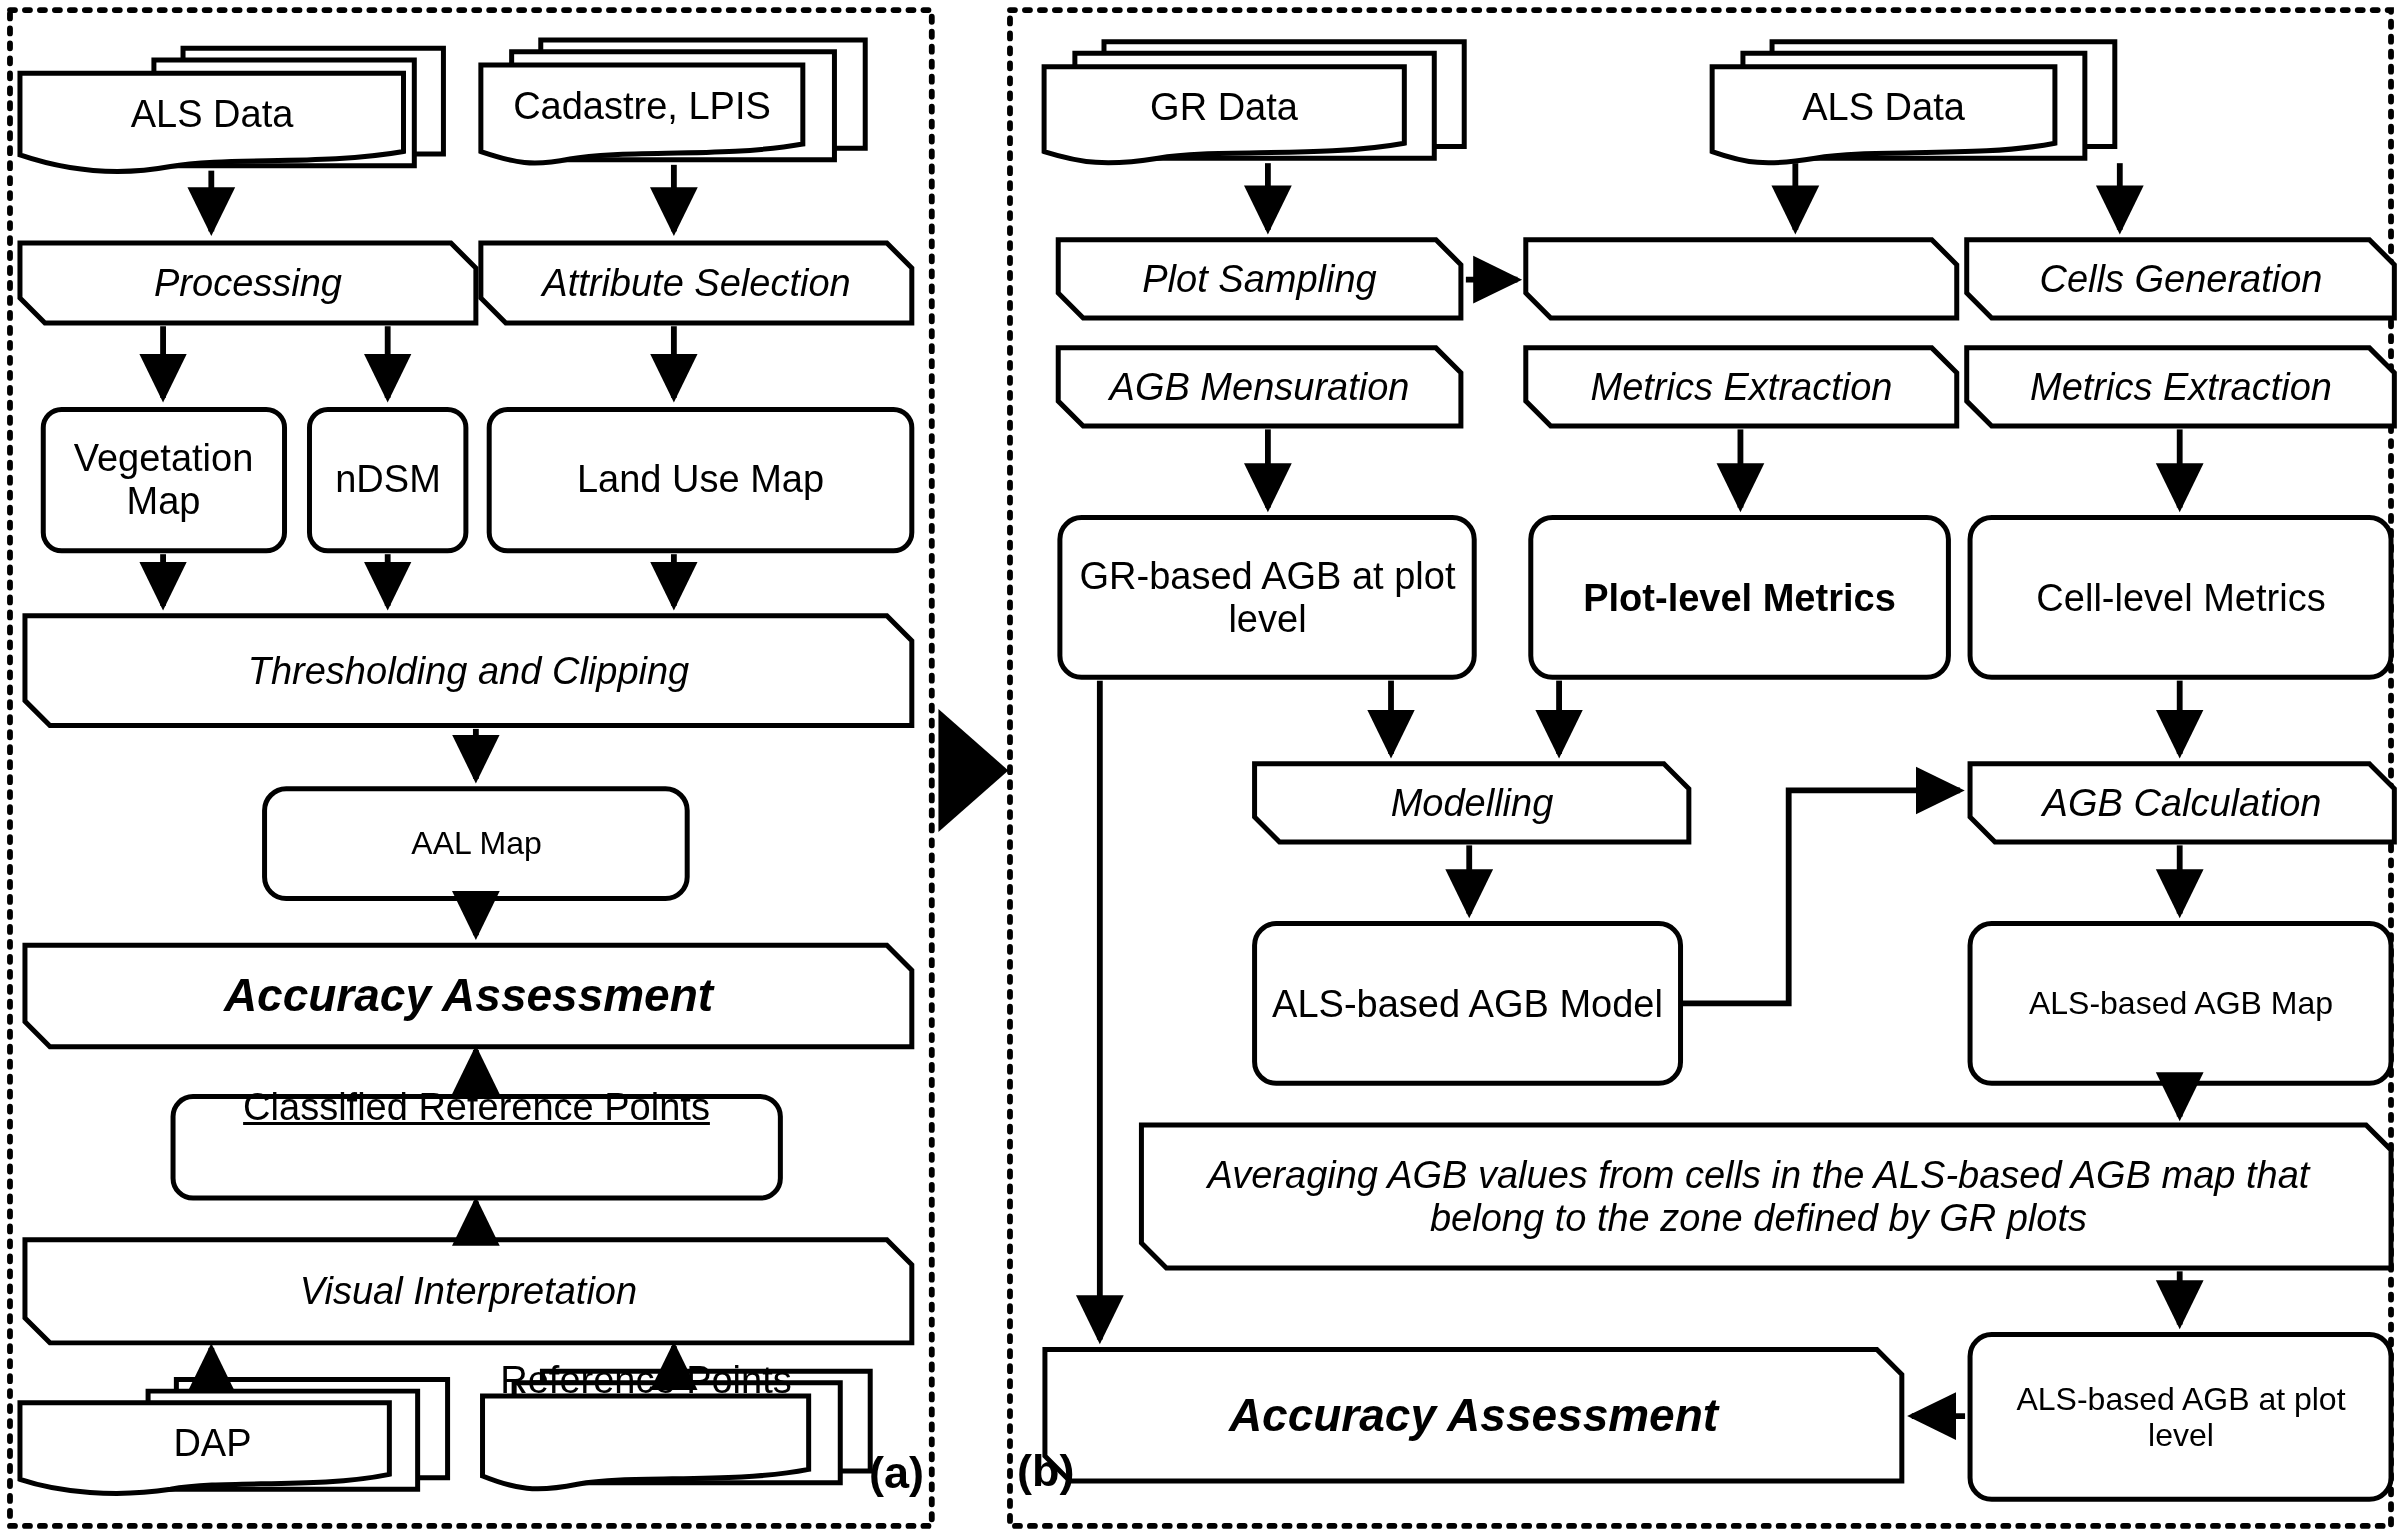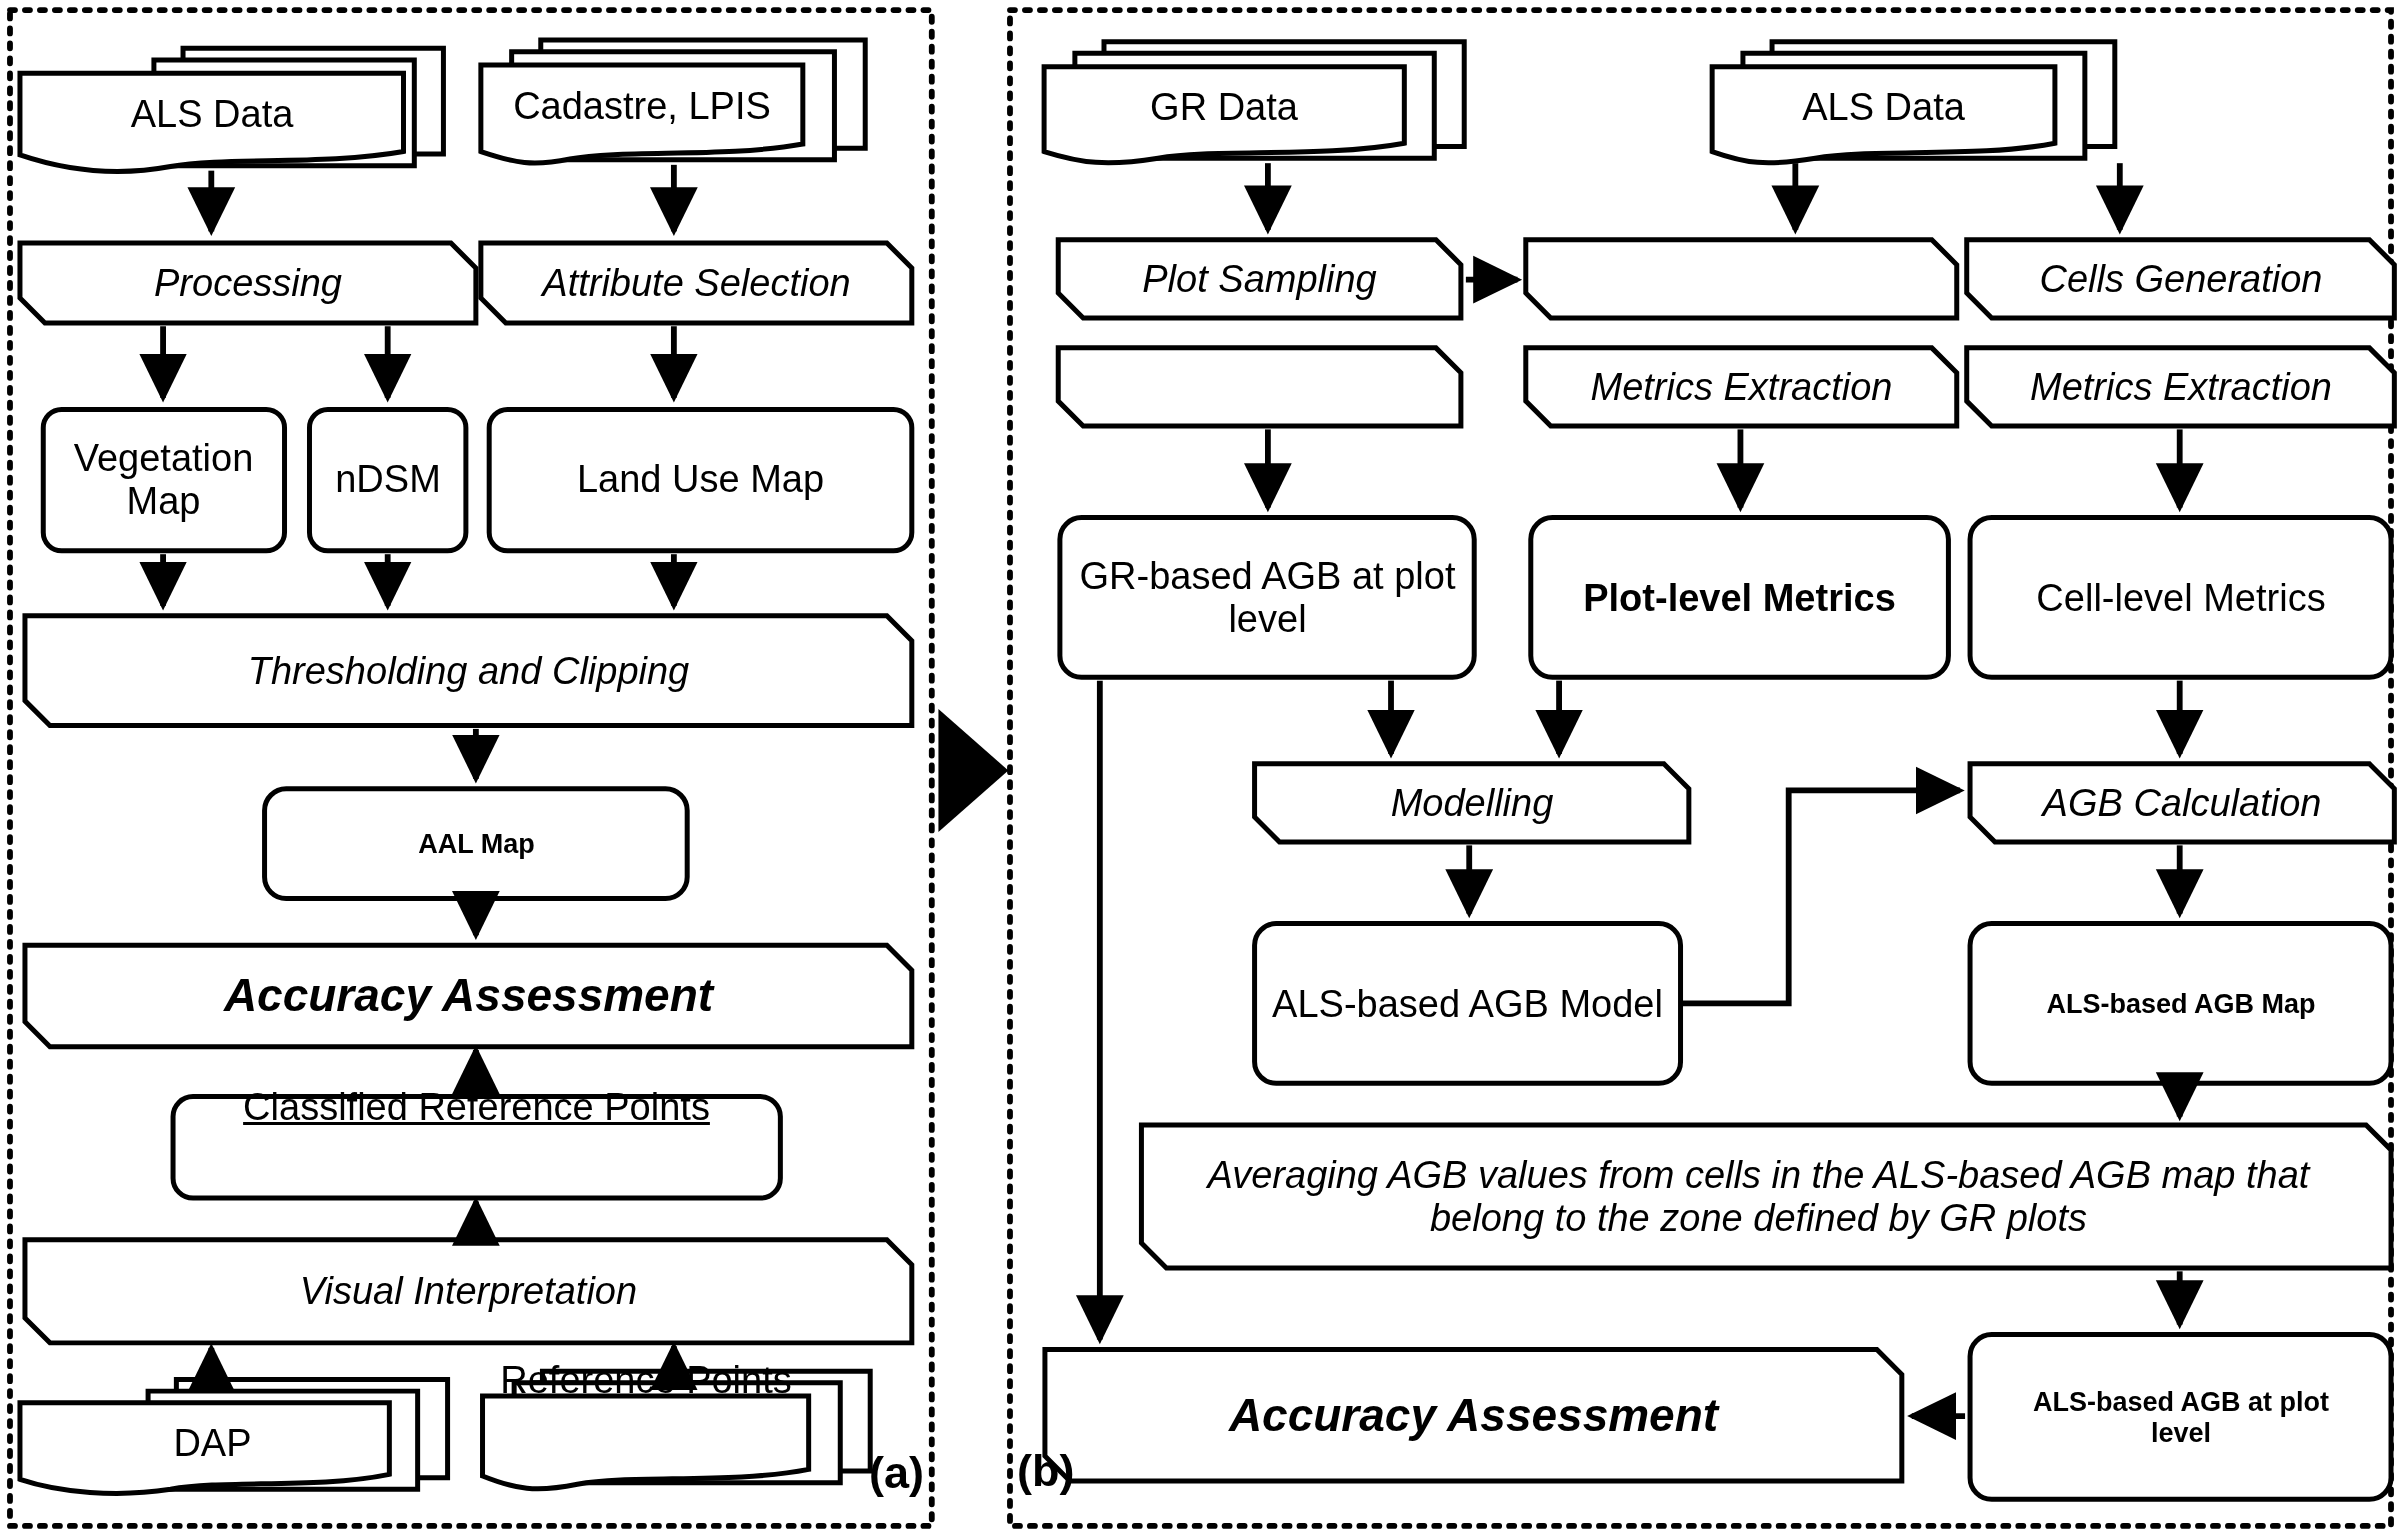--- a/index.html
+++ b/index.html
@@ -3,21 +3,21 @@
 <meta charset="utf-8">
 <style>
   html,body{margin:0;padding:0;background:#ffffff;}
   body{width:2401px;height:1536px;font-family:"Liberation Sans",sans-serif;color:#000;}
   #stage{position:relative;width:2401px;height:1536px;overflow:hidden;}
   svg#canvas{position:absolute;left:0;top:0;width:2401px;height:1536px;}
   .lbl{position:absolute;display:flex;align-items:center;justify-content:center;
        text-align:center;line-height:1.12;pointer-events:none;}
   .t-data{font-size:38px;font-weight:400;font-style:normal;}
   .t-proc{font-size:38px;font-weight:400;font-style:italic;}
-  .t-bold{font-size:27px;font-weight:700;font-style:normal;}
+  .t-bold{font-size:32px;font-weight:400;font-style:normal;}
   .t-bolditalic{font-size:46px;font-weight:700;font-style:italic;}
   .t-panel{font-size:45px;font-weight:700;font-style:normal;}
 </style>
 </head>
 <body>
 
 <div id="stage">
 
 <svg id="canvas" viewBox="0 0 2886 1846" xmlns="http://www.w3.org/2000/svg">
   <defs>
@@ -175,20 +175,21 @@
 <div class="lbl t-data" style="left:173px;top:1056px;width:607px;height:102px;text-decoration:underline;">Classified Reference Points</div>
 <div class="lbl t-proc" style="left:25px;top:1240px;width:887px;height:103px;">Visual Interpretation</div>
 <div class="lbl t-data" style="left:28px;top:1403px;width:369px;height:80px;">DAP</div>
 <div class="lbl t-data" style="left:483px;top:1340px;width:326px;height:80px;">Reference Points</div>
 <div class="lbl t-panel" style="left:799px;top:1440px;width:125px;height:67px;justify-content:flex-end;">(a)</div>
 
 <div class="lbl t-data" style="left:1044px;top:67px;width:360px;height:80px;">GR Data</div>
 <div class="lbl t-data" style="left:1712px;top:67px;width:343px;height:80px;">ALS Data</div>
 <div class="lbl t-proc" style="left:1058px;top:240px;width:403px;height:78px;">Plot Sampling</div>
 <div class="lbl t-proc" style="left:1967px;top:240px;width:428px;height:78px;">Cells Generation</div>
+<div class="lbl t-proc" style="left:1058px;top:348px;width:403px;height:78px;">AGB Mensuration</div>
 <div class="lbl t-proc" style="left:1526px;top:348px;width:431px;height:78px;">Metrics Extraction</div>
 <div class="lbl t-proc" style="left:1967px;top:348px;width:428px;height:78px;">Metrics Extraction</div>
 <div class="lbl t-data" style="left:1077px;top:518px;width:381px;height:160px;">GR-based AGB at plot level</div>
 <div class="lbl t-data" style="left:1564px;top:518px;width:351px;height:160px;font-weight:bold;">Plot-level Metrics</div>
 <div class="lbl t-data" style="left:2004px;top:518px;width:354px;height:160px;">Cell-level Metrics</div>
 <div class="lbl t-proc" style="left:1255px;top:764px;width:434px;height:78px;">Modelling</div>
 <div class="lbl t-proc" style="left:1970px;top:764px;width:424px;height:78px;">AGB Calculation</div>
 <div class="lbl t-data" style="left:1271px;top:924px;width:393px;height:160px;">ALS-based AGB Model</div>
 <div class="lbl t-bold" style="left:2012px;top:924px;width:338px;height:160px;">ALS-based AGB Map</div>
 <div class="lbl t-proc" style="left:1175px;top:1125px;width:1167px;height:143px;">Averaging AGB values from cells in the ALS-based AGB map that belong to the zone defined by GR plots</div>

